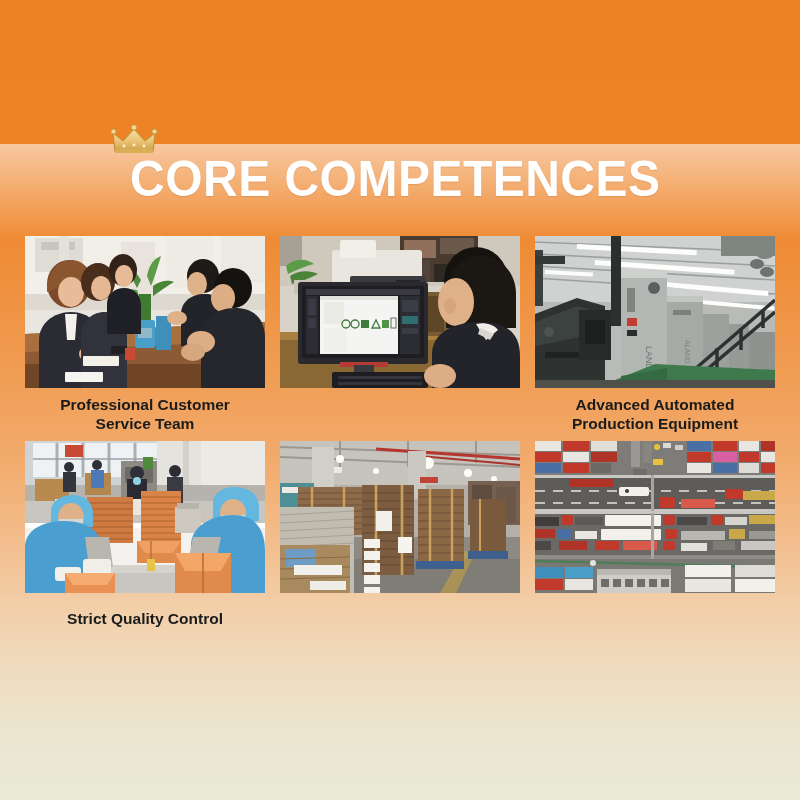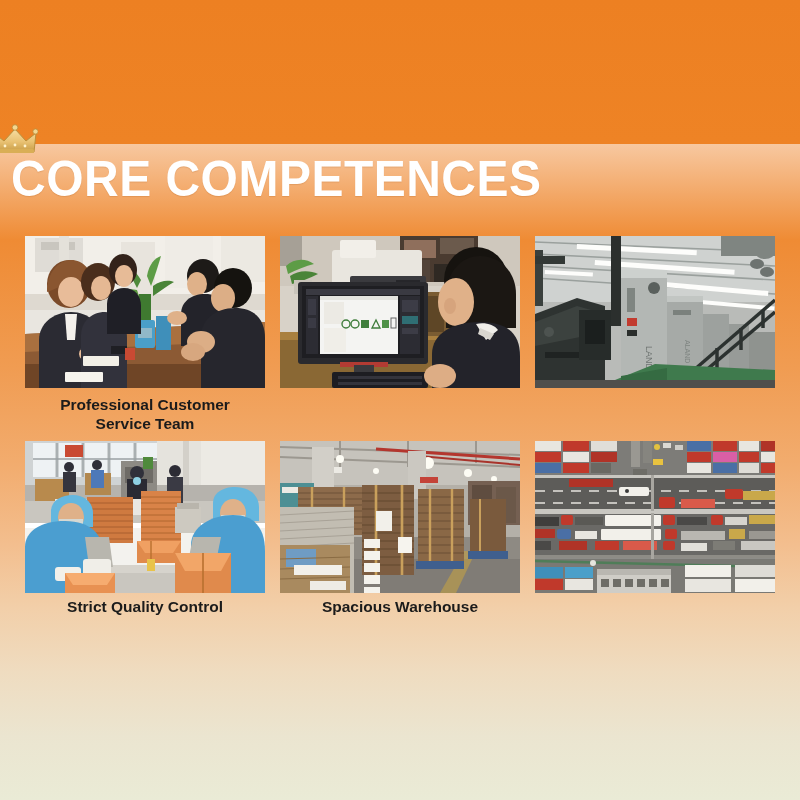--- a/index.html
+++ b/index.html
@@ -31,21 +31,21 @@
         #EAEBD6 100%);
     overflow: hidden;
   }
 
   
   .title-block {
     position: absolute;
     top: 150px;
     left: 0;
     width: 672px;
-    text-align: left;
+    text-align: right;
   }
   .title-wrap {
     position: relative;
     display: inline-block;
   }
   .crown-icon {
     position: absolute;
     top: -26px;
     left: -8px;
     width: 46px;
@@ -97,21 +97,21 @@
     margin-top: 7px;
     text-align: center;
     font-family: "Liberation Sans", sans-serif;
     font-size: 15.5px;
     font-weight: bold;
     line-height: 19px;
     color: #1b1b1b;
     white-space: pre-line;
   }
   .cell.row2 .caption {
-    margin-top: 4px;
+    margin-top: 16px;
   }
 </style>
 </head>
 <body>
 
 <div id="page">
 
   <div class="title-block">
     <span class="title-wrap">
       <svg class="crown-icon" viewBox="0 0 46 32">
@@ -346,20 +346,22 @@
             <path d="M182 136 L182 112"></path>
             <path d="M206 114 L206 92"></path>
             <path d="M228 92 L228 74"></path>
           </g>
 
           <path d="M60 152 L120 128 L240 134 L240 152 Z" fill="#3f7a4d"></path>
           <path d="M86 140 L132 132 L132 144 L86 150 Z" fill="#356b42"></path>
           <rect x="0" y="144" width="240" height="8" fill="#4f4f4c"></rect>
         </svg>
       </div>
+      <div class="caption">Advanced Automated
+Production Equipment</div>
     </div>
 
     <div class="cell row2">
       <div class="photo">
         <svg viewBox="0 0 240 152" preserveAspectRatio="none">
           <rect x="0" y="0" width="240" height="152" fill="#dedbd4"></rect>
           <rect x="0" y="0" width="240" height="48" fill="#cfd3d4"></rect>
 
           <g fill="#eef2f4">
             <rect x="8" y="2" width="22" height="34"></rect>
@@ -596,21 +598,20 @@
           <g fill="#f4f2ec">
             <rect x="84" y="98" width="16" height="9"></rect>
             <rect x="84" y="110" width="16" height="9"></rect>
             <rect x="84" y="122" width="16" height="9"></rect>
             <rect x="84" y="134" width="16" height="9"></rect>
             <rect x="84" y="146" width="16" height="6"></rect>
           </g>
           <rect x="118" y="96" width="14" height="16" fill="#f6f4ee"></rect>
         </svg>
       </div>
-      <div class="caption">Spacious Warehouse</div>
     </div>
 
     <div class="cell row2">
       <div class="photo">
         <svg viewBox="0 0 240 152" preserveAspectRatio="none">
           <rect x="0" y="0" width="240" height="152" fill="#8e8d89"></rect>
 
           <rect x="0" y="0" width="240" height="36" fill="#7d7c78"></rect>
           <g>
             <rect x="0" y="0" width="26" height="10" fill="#e8e6e0"></rect>

